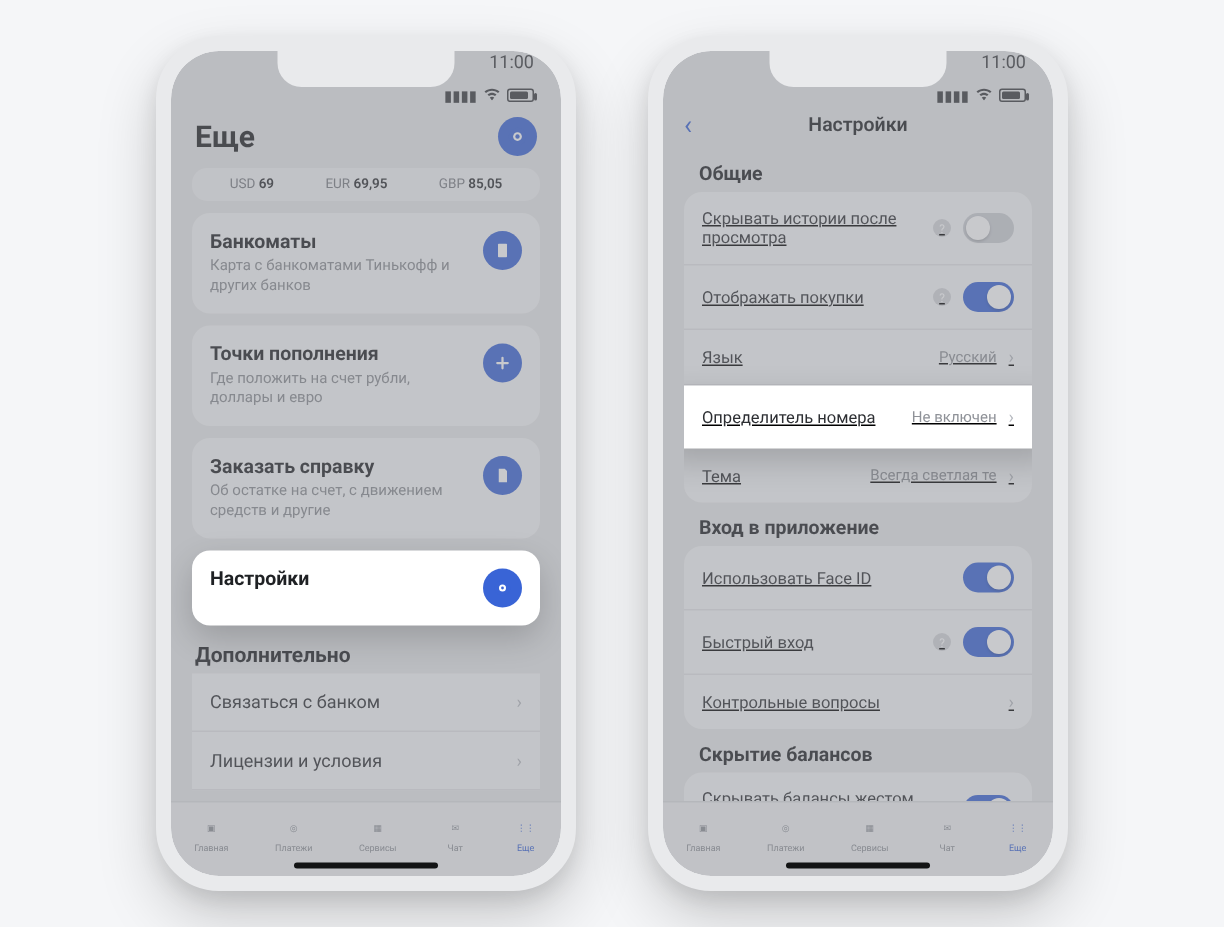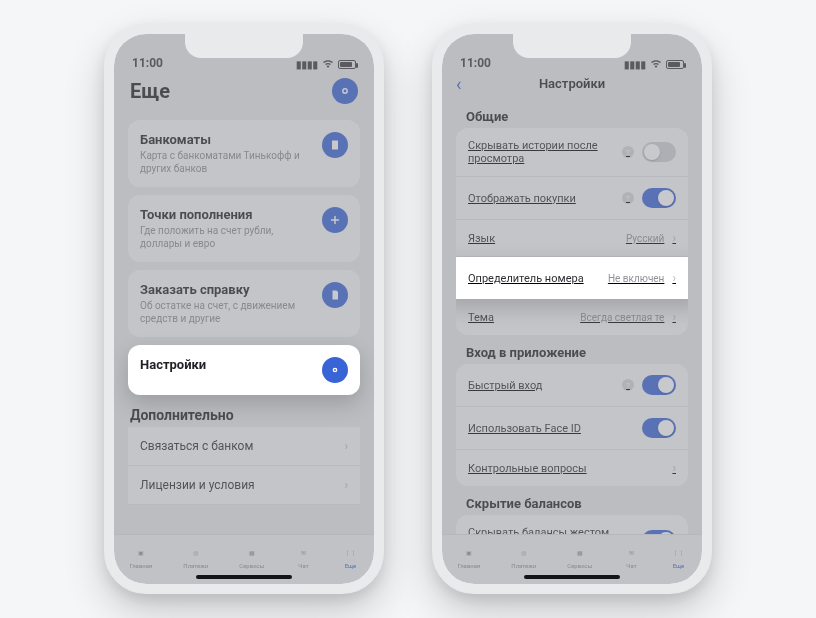--- a/index.html
+++ b/index.html
@@ -41,22 +41,23 @@
     border-bottom-right-radius: 16px;
     z-index: 10;
   }
   .statusbar {
     height: 38px;
     display: flex;
     justify-content: space-between;
     align-items: flex-end;
     padding: 0 18px 2px 18px;
     font-size: 12px;
-    font-weight: 700;
+    font-weight: 400;
     color: #3a3c3f;
+    flex-direction: column;
   }
   .statusbar .right { display: flex; gap: 4px; align-items: center; }
   .sig, .wifi, .batt { display: inline-block; }
   .sig { font-size: 10px; }
   .wifi { font-size: 10px; }
   .batt { width: 18px; height: 9px; border: 1px solid #3a3c3f; border-radius: 2px; position: relative; }
   .batt::after { content:""; position:absolute; right:-3px; top:2px; width:2px; height:5px; background:#3a3c3f; border-radius:1px; }
   .batt .fill { position:absolute; inset:1px 3px 1px 1px; background:#3a3c3f; border-radius:1px; }
 
   .dim-overlay {
@@ -245,20 +246,25 @@
       <h1>Еще</h1>
       <span class="circle-icon">
         <svg width="14" height="14" viewBox="0 0 24 24" fill="#fff">
             <circle cx="12" cy="12" r="10" fill="#3964d6"></circle>
             <circle cx="12" cy="12" r="5" fill="#fff"></circle>
             <circle cx="12" cy="12" r="2.5" fill="#3964d6"></circle>
           </svg>
       </span>
     </div>
 
+    <div class="rates">
+      <span><span>USD</span> <b>69</b></span>
+      <span><span>EUR</span> <b>69,95</b></span>
+      <span><span>GBP</span> <b>85,05</b></span>
+    </div>
 
     <div class="card">
       <div class="txt">
         <div class="title">Банкоматы</div>
         <div class="sub">Карта с банкоматами Тинькофф и других банков</div>
       </div>
       <span class="circle-icon">
         <svg width="12" height="12" viewBox="0 0 24 24" fill="#fff">
             <rect x="6" y="3" width="12" height="18" rx="1"></rect>
           </svg>
@@ -393,33 +399,33 @@
       <div class="srow">
         <span class="lbl">Тема</span>
         <span class="val">Всегда светлая те</span>
         <span class="chev">›</span>
       </div>
     </div>
 
     <div class="group-title">Вход в приложение</div>
     <div class="setting-group">
       <div class="srow">
+        <span class="lbl">Использовать Face ID</span>
+        <span class="toggle on">
+            <span class="knob"></span>
+          </span>
+      </div>
+      <div class="srow">
         <span class="lbl">Быстрый вход</span>
         <span class="help-badge">?</span>
         <span class="toggle on">
             <span class="knob"></span>
           </span>
       </div>
       <div class="srow">
-        <span class="lbl">Использовать Face ID</span>
-        <span class="toggle on">
-            <span class="knob"></span>
-          </span>
-      </div>
-      <div class="srow">
         <span class="lbl">Контрольные вопросы</span>
         <span class="chev">›</span>
       </div>
     </div>
 
     <div class="group-title">Скрытие балансов</div>
     <div class="setting-group">
       <div class="srow">
         <span class="lbl">Скрывать балансы жестом переворота</span>
         <span class="help-badge">?</span>

